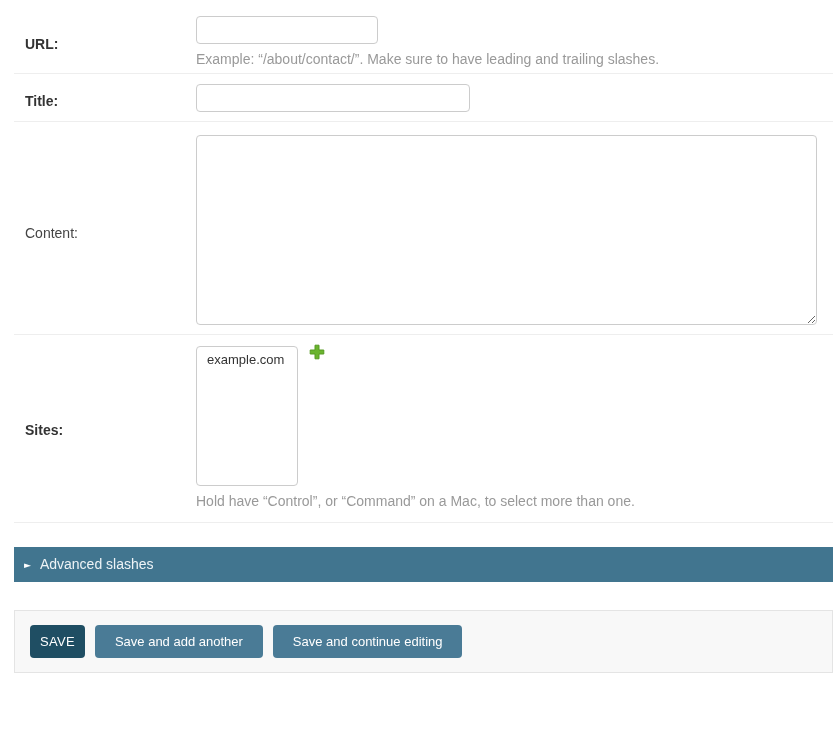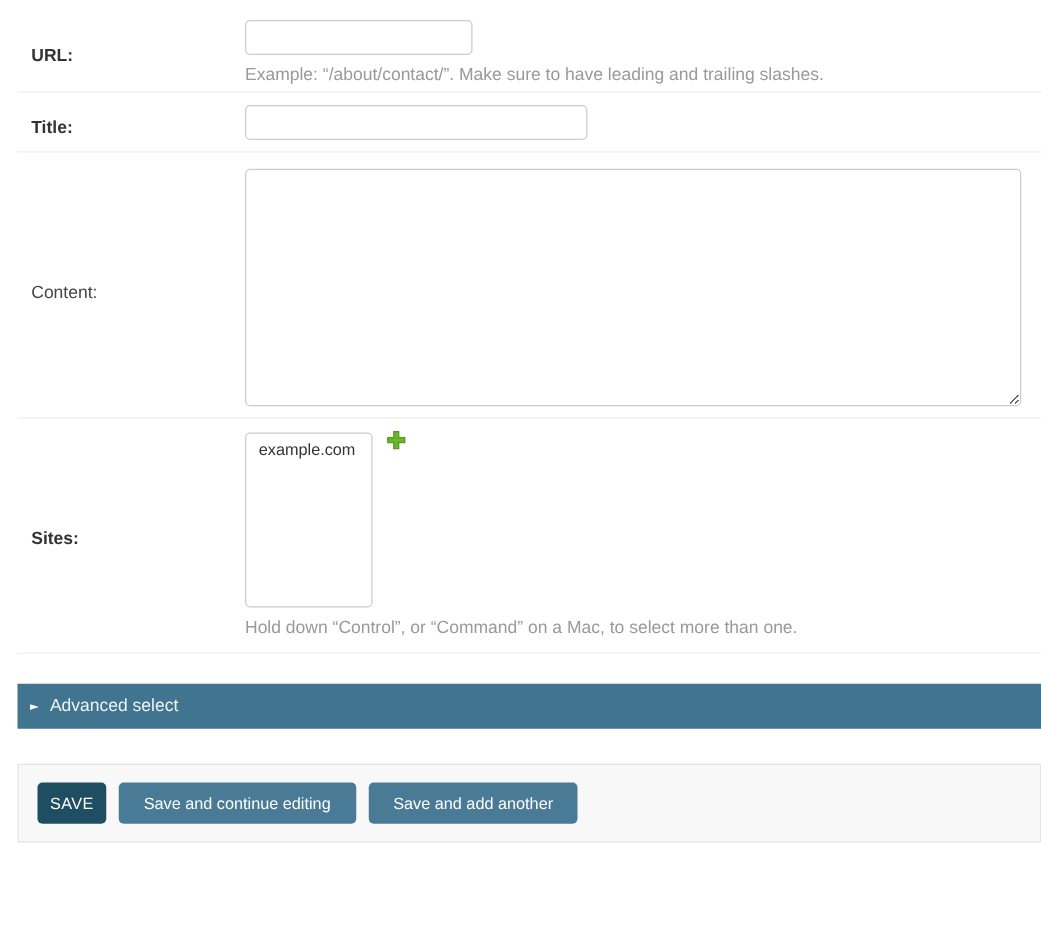--- a/index.html
+++ b/index.html
@@ -138,29 +138,29 @@
           <div class="sites-line">
             <select multiple="" class="vmulti">
                 <option>example.com</option>
               </select>
             <a class="add-related">
               <svg width="16" height="16" viewBox="0 0 16 16">
                 <path d="M6 1.2 h4 v4.8 h4.8 v4 h-4.8 v4.8 h-4 v-4.8 h-4.8 v-4 h4.8 z" fill="#6ab42e" stroke="#569a22" stroke-width="1"></path>
               </svg>
             </a>
           </div>
-          <div class="help">Hold down “Control”, or “Command” on a Mac, to select more than one.</div>
+          <div class="help">Hold have “Control”, or “Command” on a Mac, to select more than one.</div>
         </div>
       </div>
 
     </div>
 
     <a class="collapse-bar">
-      <span class="tri">►</span><span>Advanced select</span>
+      <span class="tri">►</span><span>Advanced slashes</span>
     </a>
 
     <div class="submit-row">
       <button type="button" class="btn default">SAVE</button>
+      <button type="button" class="btn">Save and add another</button>
       <button type="button" class="btn">Save and continue editing</button>
-      <button type="button" class="btn">Save and add another</button>
     </div>
   </form>
 </div>
 
 </body></html>

